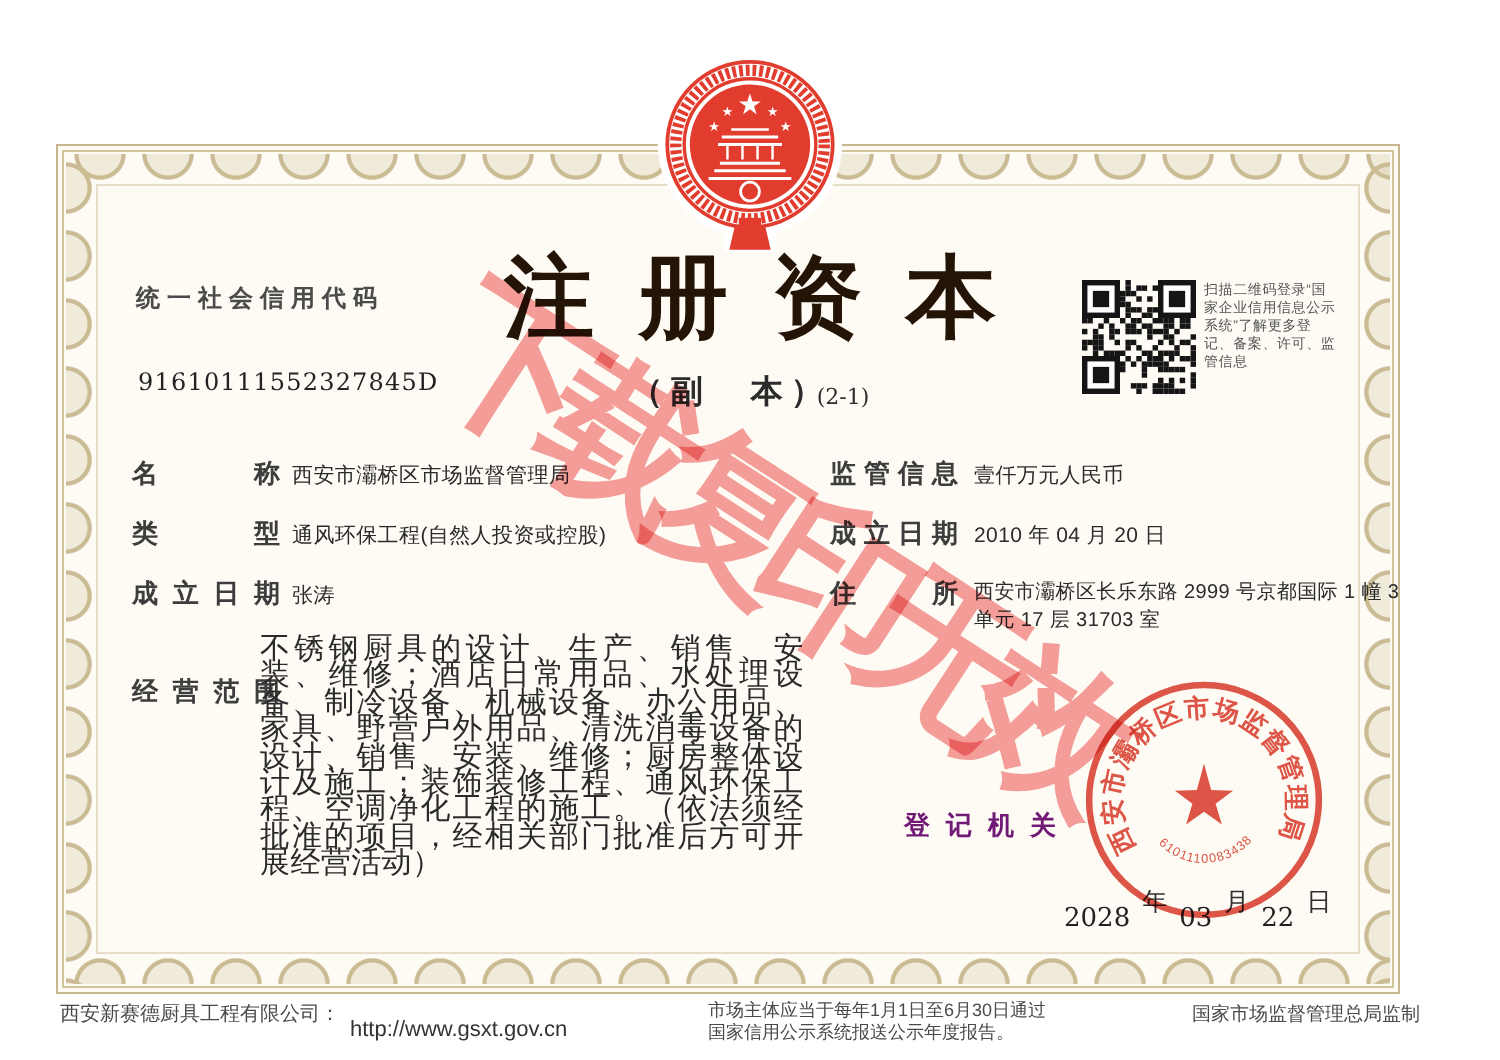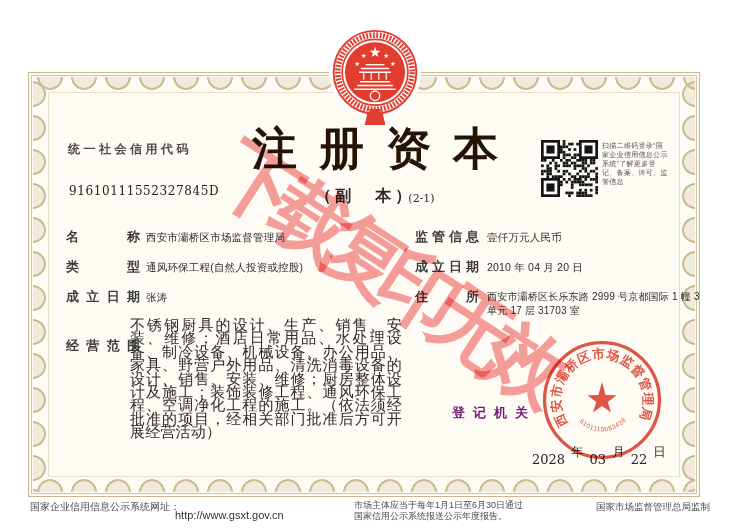--- a/index.html
+++ b/index.html
@@ -314,18 +314,18 @@
       <path d="M40,40 h20" stroke-width="1.4"></path>
       <path d="M35,44 h30 M33,48 h34" stroke-width="1.6"></path>
       <path d="M38,48 v8 M46,48 v8 M54,48 v8 M62,48 v8" stroke-width="1.3"></path>
       <path d="M34,58 h32 M31,62 h38 M28,66 h44" stroke-width="1.6"></path>
     </g>
     <circle cx="50" cy="73" r="5" fill="none" stroke="#ffffff" stroke-width="1.5"></circle>
     <rect x="44" y="87" width="12" height="5" fill="#e23c2e"></rect>
     <path d="M42,91 L58,91 L61,104 L39,104 Z" fill="#e23c2e"></path>
   </svg>
 
-  <div class="abs foot" id="f1-label">国家企业信用信息公示系统网址：</div>
+  <div class="abs foot" id="f1-label">西安新赛德厨具工程有限公司：</div>
   <div class="abs foot" id="f1-url">http://www.gsxt.gov.cn</div>
   <div class="abs foot" id="f2-notice">市场主体应当于每年1月1日至6月30日通过国家信用公示系统报送公示年度报告。</div>
   <div class="abs foot" id="f3-issuer">国家市场监督管理总局监制</div>
 
 </div>
 
 </body></html>

